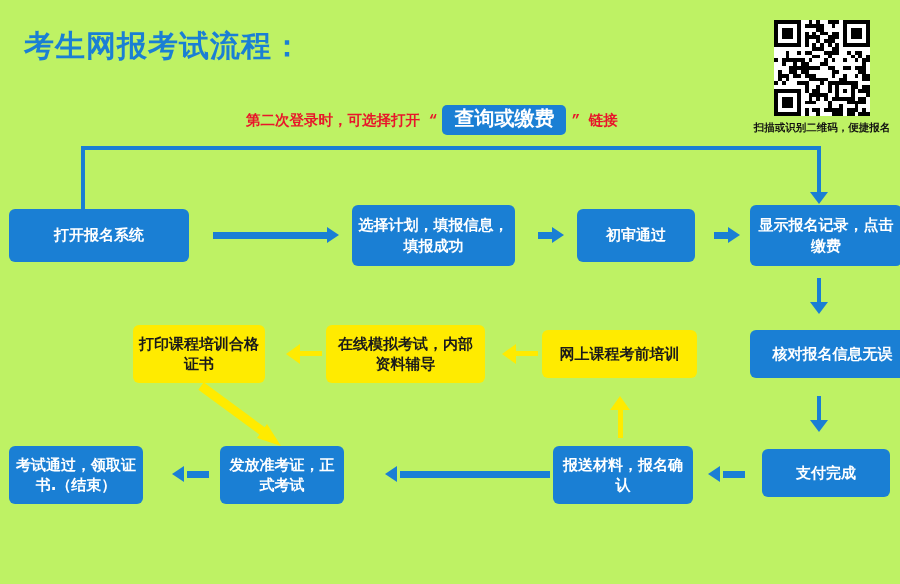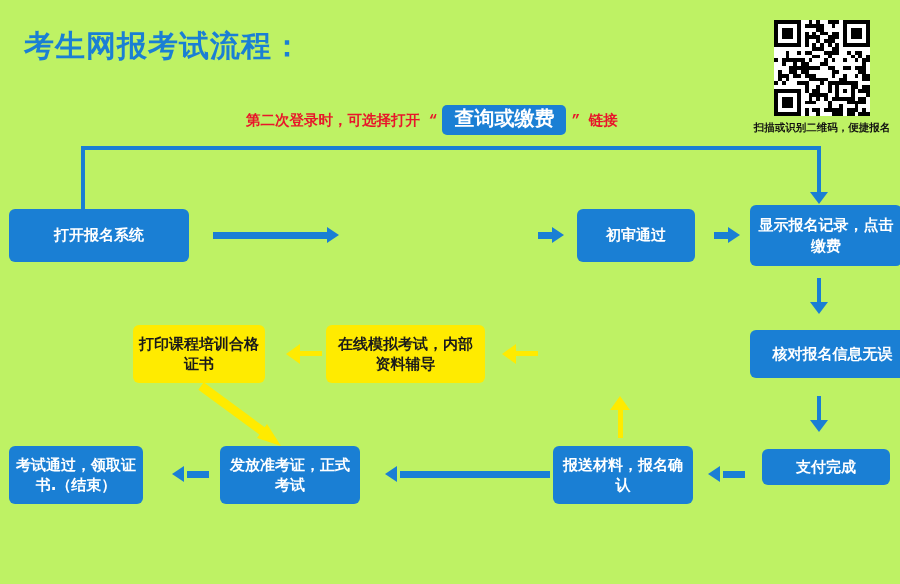--- a/index.html
+++ b/index.html
@@ -788,20 +788,21 @@
   <div class="abs vline" style="left:81px; top:147px; height:62px;"></div>
   <div class="abs hline" style="left:81px; top:146px; width:740px;"></div>
   <div class="abs vline" style="left:817px; top:146px; height:48px;"></div>
   <div class="abs arrow-d" style="left:810px; top:192px;"></div>
 
   <div class="abs node blue" style="left:9px; top:209px; width:180px; height:53px;">打开报名系统</div>
 
   <div class="abs chev-r-stem" style="left:213px; top:232px; width:115px;"></div>
   <div class="abs arrow-r" style="left:327px; top:227px;"></div>
 
+  <div class="abs node blue" style="left:352px; top:205px; width:163px; height:61px;">选择计划，填报信息，填报成功</div>
 
   <div class="abs chev-r-stem" style="left:538px; top:232px; width:16px;"></div>
   <div class="abs arrow-r" style="left:552px; top:227px;"></div>
 
   <div class="abs node blue" style="left:577px; top:209px; width:118px; height:53px;">初审通过</div>
 
   <div class="abs chev-r-stem" style="left:714px; top:232px; width:16px;"></div>
   <div class="abs arrow-r" style="left:728px; top:227px;"></div>
 
   <div class="abs node blue" style="left:750px; top:205px; width:152px; height:61px;">显示报名记录，点击缴费</div>
@@ -812,44 +813,45 @@
   <div class="abs node yellow" style="left:133px; top:325px; width:132px; height:58px;">打印课程培训合格证书</div>
 
   <div class="abs hline-y" style="left:300px; top:351px; width:22px;"></div>
   <div class="abs arrow-l-y" style="left:286px; top:344px;"></div>
 
   <div class="abs node yellow" style="left:326px; top:325px; width:159px; height:58px;">在线模拟考试，内部资料辅导</div>
 
   <div class="abs hline-y" style="left:516px; top:351px; width:22px;"></div>
   <div class="abs arrow-l-y" style="left:502px; top:344px;"></div>
 
+  <div class="abs node yellow" style="left:542px; top:330px; width:155px; height:48px;">网上课程考前培训</div>
 
   <div class="abs node blue" style="left:750px; top:330px; width:165px; height:48px;">核对报名信息无误</div>
 
   <div class="abs vline" style="left:817px; top:396px; height:26px;"></div>
   <div class="abs arrow-d" style="left:810px; top:420px;"></div>
 
   <div class="abs vline-y" style="left:618px; top:404px; height:34px;"></div>
   <div class="abs arrow-u-y" style="left:610px; top:396px;"></div>
 
   <svg class="abs diag-svg" width="130" height="90" style="left:195px; top:380px;" viewBox="0 0 130 90">
     <line x1="6" y1="6" x2="74" y2="56" stroke="#ffeb00" stroke-width="9" stroke-linecap="butt"></line>
     <polygon points="86,66 62,58 72,44" fill="#ffeb00"></polygon>
   </svg>
 
   <div class="abs node blue" style="left:9px; top:446px; width:134px; height:58px;">考试通过，领取证书.（结束）</div>
 
   <div class="abs chev-l-stem" style="left:187px; top:471px; width:22px;"></div>
   <div class="abs arrow-l" style="left:172px; top:466px;"></div>
 
-  <div class="abs node blue" style="left:220px; top:446px; width:140px; height:58px;">发放准考证，正式考试</div>
+  <div class="abs node blue" style="left:220px; top:446px; width:124px; height:58px;">发放准考证，正式考试</div>
 
   <div class="abs chev-l-stem" style="left:400px; top:471px; width:150px;"></div>
   <div class="abs arrow-l" style="left:385px; top:466px;"></div>
 
   <div class="abs node blue" style="left:553px; top:446px; width:140px; height:58px;">报送材料，报名确认</div>
 
   <div class="abs chev-l-stem" style="left:723px; top:471px; width:22px;"></div>
   <div class="abs arrow-l" style="left:708px; top:466px;"></div>
 
-  <div class="abs node blue" style="left:762px; top:449px; width:128px; height:36px;">支付完成</div>
+  <div class="abs node blue" style="left:762px; top:449px; width:128px; height:48px;">支付完成</div>
 
 </div>
 
 </body></html>

